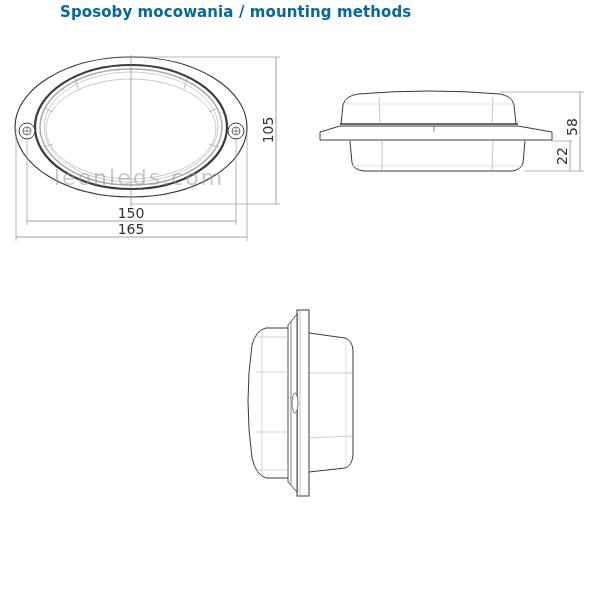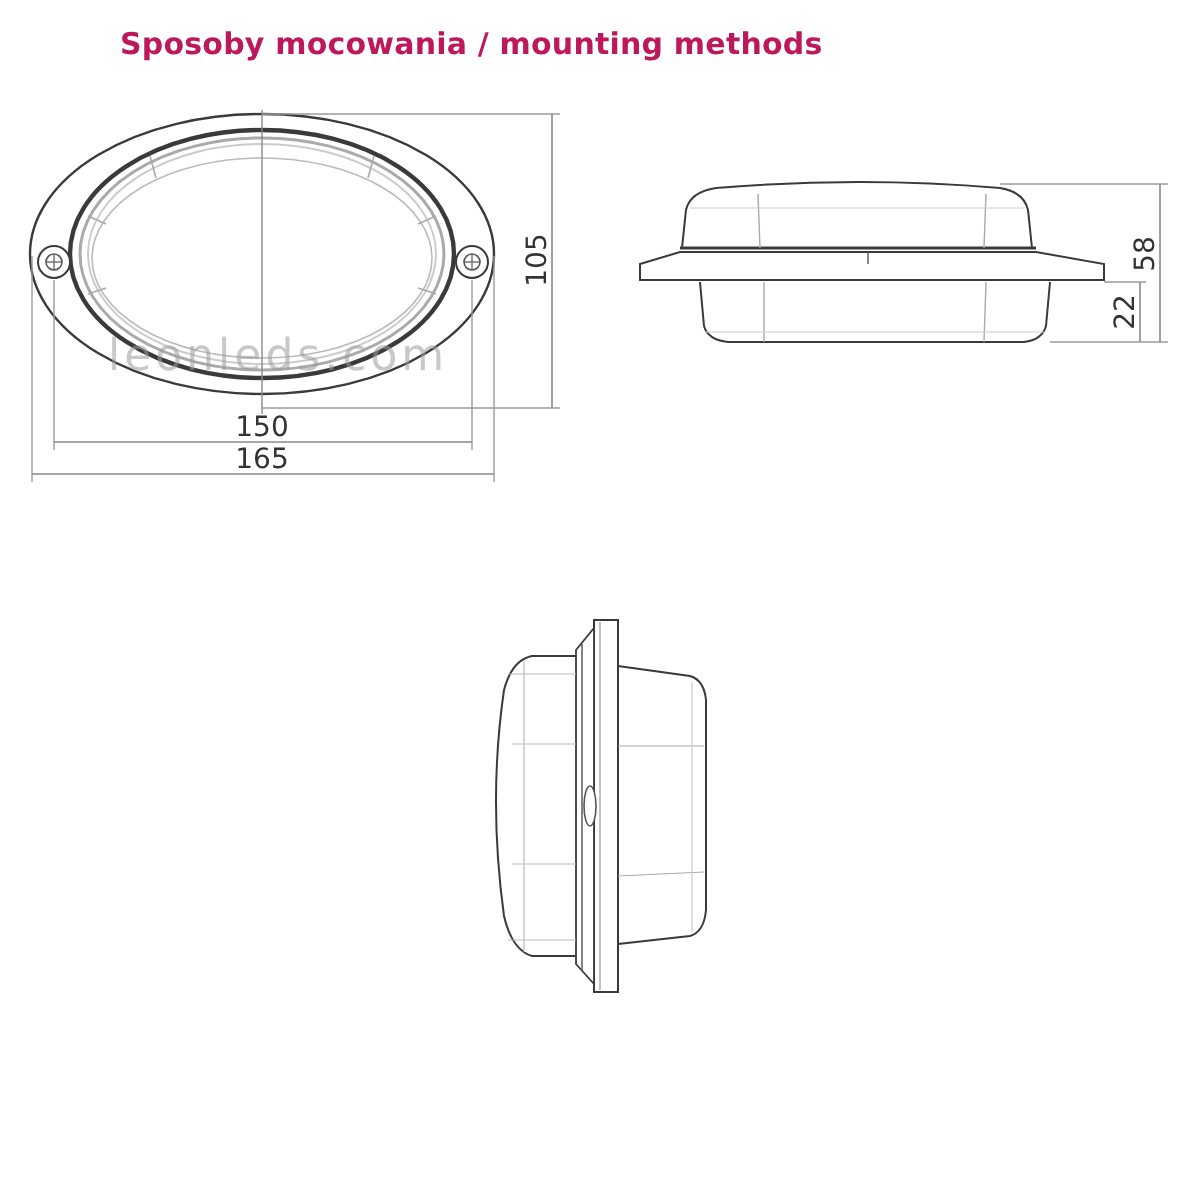--- a/index.html
+++ b/index.html
@@ -1,17 +1,17 @@
 <!DOCTYPE html>
 <html><head>
   <meta charset="utf-8">
   <style>
     html, body { margin:0; padding:0; background:#ffffff; }
     body { width:600px; height:600px; position:relative; overflow:hidden; font-family:"DejaVu Sans", sans-serif; }
-    .title { position:absolute; left:60px; top:13px; font-family:"DejaVu Sans", sans-serif; font-weight:bold; font-size:15px; color:#be185d; letter-spacing:0.1px; white-space:nowrap; }
+    .title { position:absolute; left:60px; top:3px; font-family:"DejaVu Sans", sans-serif; font-weight:bold; font-size:15px; color:#0369a1; letter-spacing:0.1px; white-space:nowrap; }
     svg.drawing { position:absolute; left:0; top:0; }
     .dimtxt { font-family:"DejaVu Sans", sans-serif; font-size:14px; fill:#333333; }
     .wm { font-family:"DejaVu Sans", sans-serif; font-size:22px; fill:#9a9a9a; fill-opacity:0.55; letter-spacing:2px; }
   </style>
 </head>
 <body>
 
 <div class="title">Sposoby mocowania / mounting methods</div>
 
 <svg class="drawing" width="600" height="600" viewBox="0 0 600 600" xmlns="http://www.w3.org/2000/svg">

